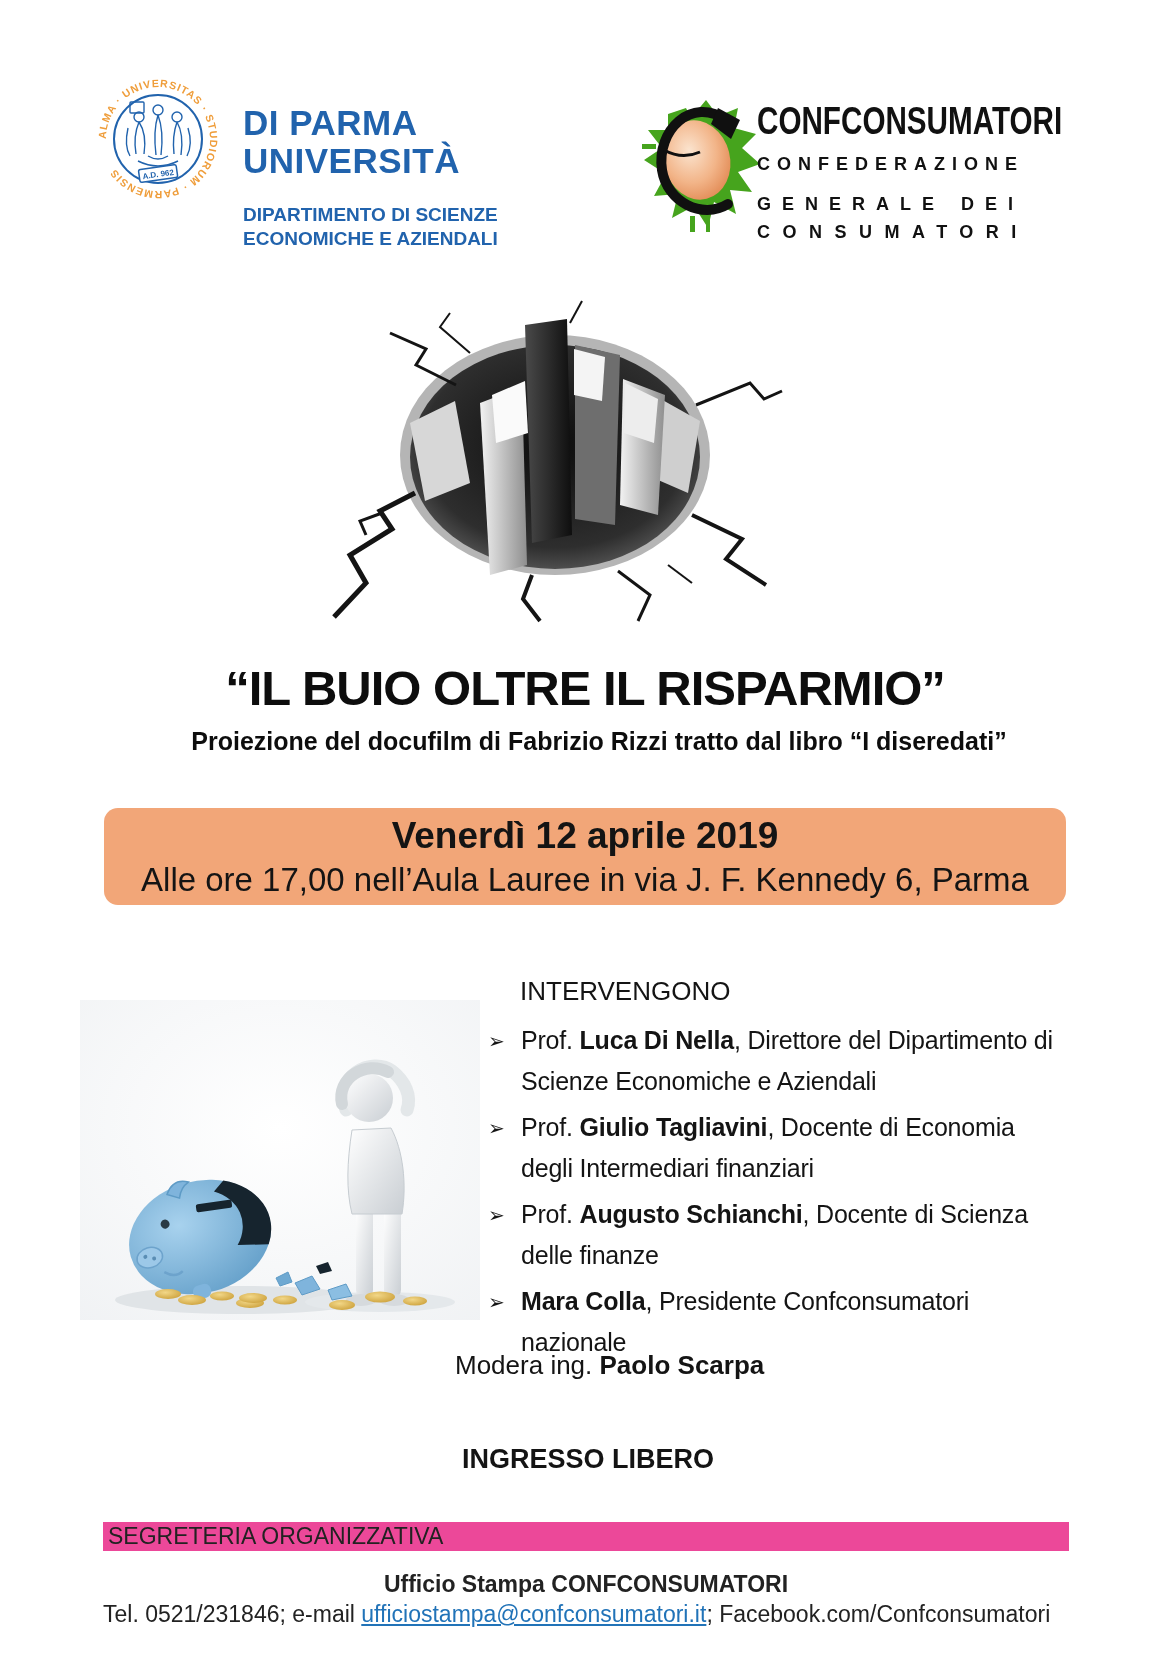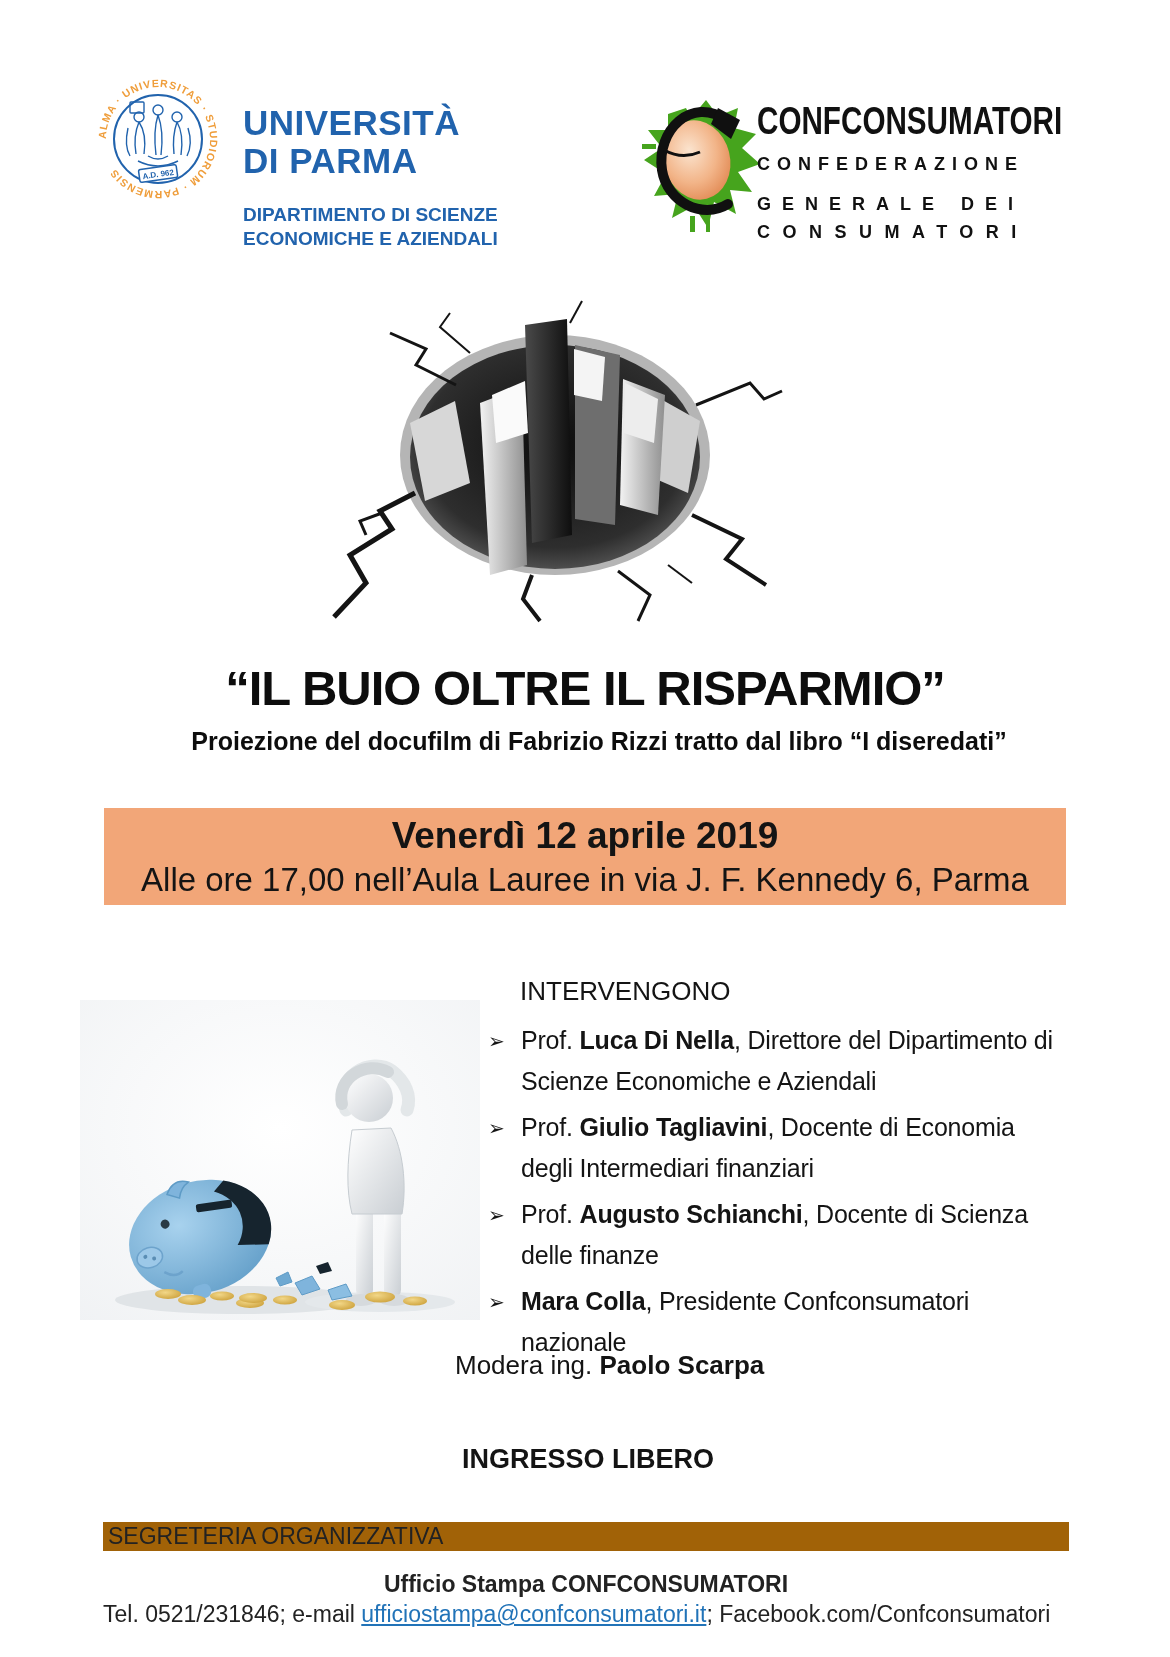--- a/index.html
+++ b/index.html
@@ -26,37 +26,37 @@
   .ls3{letter-spacing:12.5px;}
 
   
   .title{left:0;right:0;top:660px;text-align:center;font-size:49px;
     font-weight:800;letter-spacing:-1px;color:#0d0d0d;}
   .subtitle{left:0;right:0;top:727px;text-align:center;font-size:25px;
     font-weight:700;color:#0d0d0d;margin-left:28px;}
 
   
   .banner{left:104px;top:808px;width:962px;height:97px;background:#F2A678;
-    text-align:center;}
+    text-align:center;border-radius:14px;}
   .banner-l1{font-size:37px;font-weight:700;padding-top:7px;color:#141414;}
   .banner-l2{font-size:33px;padding-top:4px;color:#141414;}
 
   
   .intervengono{left:520px;top:976px;font-size:26px;color:#141414;text-align:center;}
   .speakers{left:488px;top:1020px;width:575px;margin:0;padding:0;list-style:none;
     font-size:25px;line-height:41px;color:#141414;letter-spacing:-0.2px;}
   .speakers li{position:relative;padding-left:33px;margin-bottom:5px;}
   .speakers .bullet{position:absolute;left:0;top:1px;font-size:20px;}
   .sp-name{font-weight:700;}
   .modera{left:455px;top:1350px;font-size:26px;color:#141414;}
   .ingresso{left:462px;top:1444px;font-size:27px;font-weight:700;color:#141414;}
 
   
   .footer{left:103px;top:1522px;width:966px;font-size:23px;color:#222;}
-  .footer-bar{background:#a16207;height:29px;line-height:29px;padding-left:5px;}
+  .footer-bar{background:#ec4899;height:29px;line-height:29px;padding-left:5px;}
   .footer-office{font-weight:700;margin-top:18px;line-height:30px;text-align:center;}
   .footer-contact{line-height:30px;}
   .footer-contact a{color:#2173B8;text-decoration:underline;}
 </style>
 </head>
 <body>
 
 <div class="page">
 
   <svg class="abs" style="left:92px;top:76px;" width="132" height="126" viewBox="0 0 132 126">
@@ -78,22 +78,22 @@
     <g transform="rotate(-8 66 97)">
       <rect x="47" y="91" width="38" height="13" rx="2" fill="#ffffff" stroke="#2163AD" stroke-width="1.5"></rect>
       <text x="66" y="101" text-anchor="middle" font-size="8" font-weight="bold" fill="#2163AD">A.D. 962</text>
     </g>
     <text font-size="10.5" font-weight="bold" fill="#EF9D3A" letter-spacing="1">
       <textPath href="#sealring">ALMA · UNIVERSITAS · STUDIORUM · PARMENSIS</textPath>
     </text>
   </svg>
 
   <div class="abs uni-name">
+    <div>DI PARMA</div>
     <div>UNIVERSITÀ</div>
-    <div>DI PARMA</div>
   </div>
   <div class="abs uni-dept">
     <div>DIPARTIMENTO DI SCIENZE</div>
     <div>ECONOMICHE E AZIENDALI</div>
   </div>
 
   <svg class="abs" style="left:634px;top:88px;" width="130" height="148" viewBox="0 0 130 148">
     <defs>
       <radialGradient id="eggG" cx="42%" cy="36%" r="75%">
         <stop offset="0%" stop-color="#FBE4CF"></stop>

